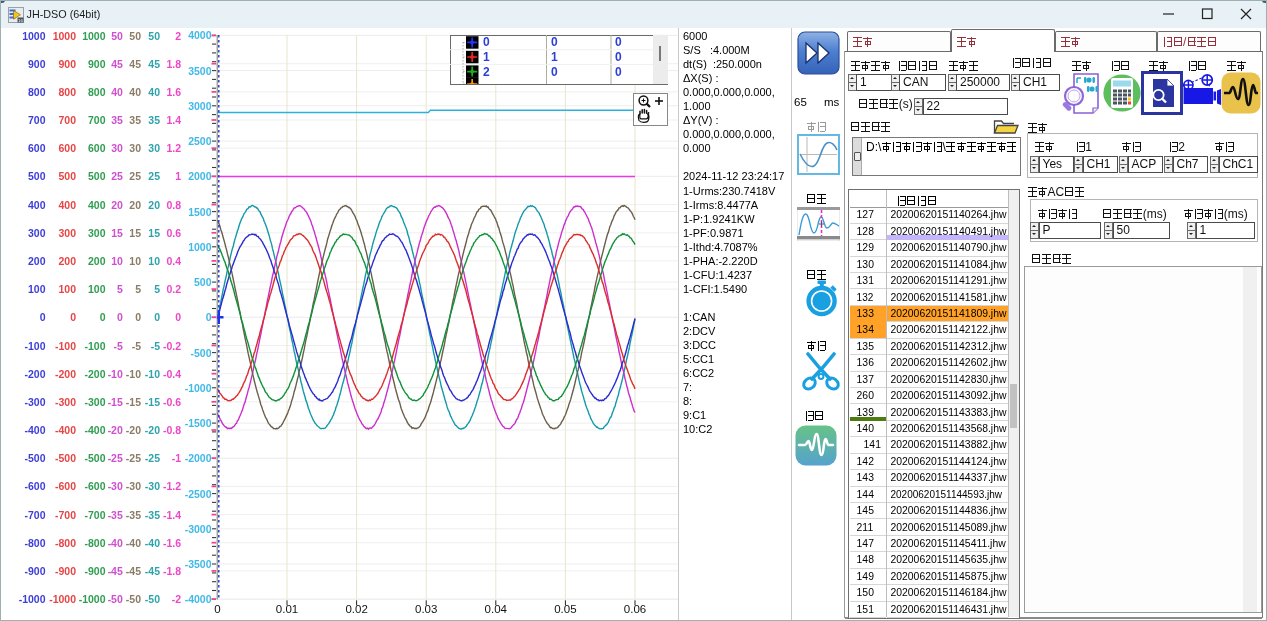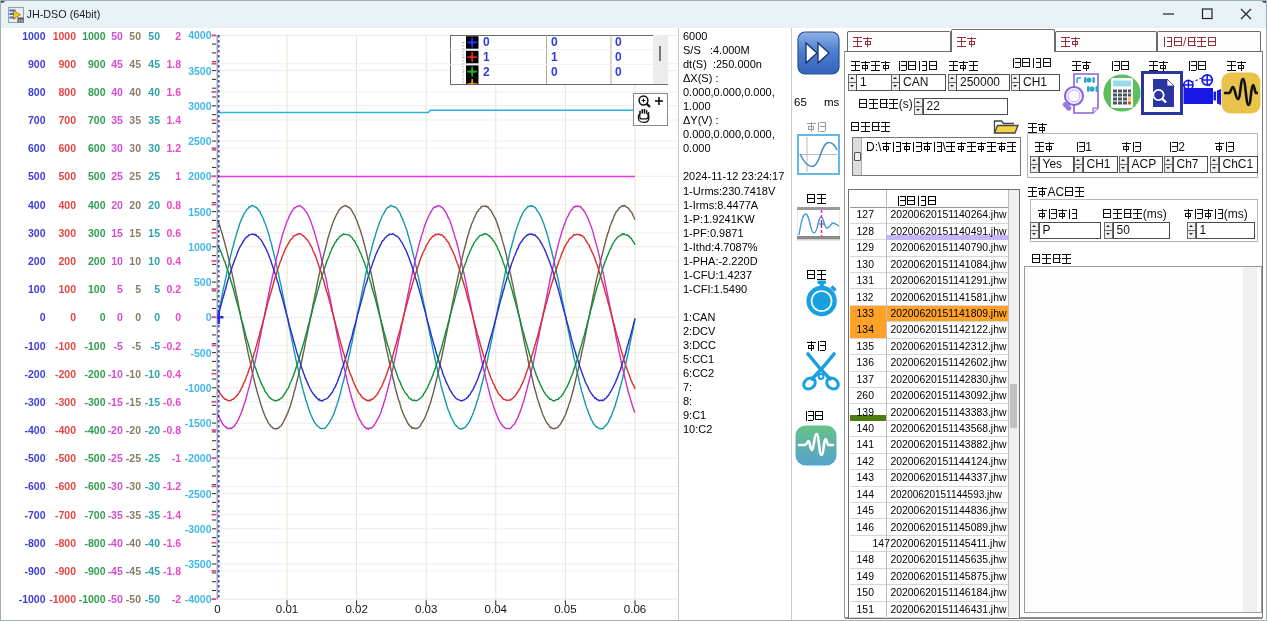--- a/index.html
+++ b/index.html
@@ -646,37 +646,37 @@
 <div class="abs" style="left:849.6px;top:322.3px;width:36.4px;height:16.4px;border-bottom:1px solid #d6d6d6;font-size:10.4px;line-height:16.4px;padding-left:7px;color:#000">134</div>
 <div class="abs" style="left:887px;top:322.3px;width:120.5px;height:16.4px;border-bottom:1px solid #d6d6d6;font-size:10.4px;line-height:16.4px;padding-left:3.5px;color:#000">20200620151142122.jhw</div>
 <div class="abs" style="left:849.6px;top:338.7px;width:36.4px;height:16.4px;border-bottom:1px solid #d6d6d6;font-size:10.4px;line-height:16.4px;padding-left:7px;color:#000">135</div>
 <div class="abs" style="left:887px;top:338.7px;width:120.5px;height:16.4px;border-bottom:1px solid #d6d6d6;font-size:10.4px;line-height:16.4px;padding-left:3.5px;color:#000">20200620151142312.jhw</div>
 <div class="abs" style="left:849.6px;top:355.2px;width:36.4px;height:16.4px;border-bottom:1px solid #d6d6d6;font-size:10.4px;line-height:16.4px;padding-left:7px;color:#000">136</div>
 <div class="abs" style="left:887px;top:355.2px;width:120.5px;height:16.4px;border-bottom:1px solid #d6d6d6;font-size:10.4px;line-height:16.4px;padding-left:3.5px;color:#000">20200620151142602.jhw</div>
 <div class="abs" style="left:849.6px;top:371.6px;width:36.4px;height:16.4px;border-bottom:1px solid #d6d6d6;font-size:10.4px;line-height:16.4px;padding-left:7px;color:#000">137</div>
 <div class="abs" style="left:887px;top:371.6px;width:120.5px;height:16.4px;border-bottom:1px solid #d6d6d6;font-size:10.4px;line-height:16.4px;padding-left:3.5px;color:#000">20200620151142830.jhw</div>
 <div class="abs" style="left:849.6px;top:388.0px;width:36.4px;height:16.4px;border-bottom:1px solid #d6d6d6;font-size:10.4px;line-height:16.4px;padding-left:7px;color:#000">260</div>
 <div class="abs" style="left:887px;top:388.0px;width:120.5px;height:16.4px;border-bottom:1px solid #d6d6d6;font-size:10.4px;line-height:16.4px;padding-left:3.5px;color:#000">20200620151143092.jhw</div>
-<div class="abs" style="left:849.6px;top:404.5px;width:36.4px;height:16.4px;border-bottom:6px solid #4d7c0f;font-size:10.4px;line-height:16.4px;padding-left:7px;color:#000">139</div>
+<div class="abs" style="left:849.6px;top:404.5px;width:36.4px;height:16.4px;border-bottom:4px solid #4d7c0f;font-size:10.4px;line-height:16.4px;padding-left:7px;color:#000">139</div>
 <div class="abs" style="left:887px;top:404.5px;width:120.5px;height:16.4px;border-bottom:1px solid #d6d6d6;font-size:10.4px;line-height:16.4px;padding-left:3.5px;color:#000">20200620151143383.jhw</div>
 <div class="abs" style="left:849.6px;top:420.9px;width:36.4px;height:16.4px;border-bottom:1px solid #d6d6d6;font-size:10.4px;line-height:16.4px;padding-left:7px;color:#000">140</div>
 <div class="abs" style="left:887px;top:420.9px;width:120.5px;height:16.4px;border-bottom:1px solid #d6d6d6;font-size:10.4px;line-height:16.4px;padding-left:3.5px;color:#000">20200620151143568.jhw</div>
-<div class="abs" style="left:849.6px;top:437.3px;width:36.4px;height:16.4px;border-bottom:1px solid #d6d6d6;font-size:10.4px;line-height:16.4px;padding-left:7px;color:#000">141</div>
+<div class="abs" style="left:849.6px;top:437.3px;width:36.4px;height:16.4px;border-bottom:1px solid #d6d6d6;font-size:10.4px;line-height:16.4px;padding-left:14px;color:#000">141</div>
 <div class="abs" style="left:887px;top:437.3px;width:120.5px;height:16.4px;border-bottom:1px solid #d6d6d6;font-size:10.4px;line-height:16.4px;padding-left:3.5px;color:#000">20200620151143882.jhw</div>
 <div class="abs" style="left:849.6px;top:453.8px;width:36.4px;height:16.4px;border-bottom:1px solid #d6d6d6;font-size:10.4px;line-height:16.4px;padding-left:7px;color:#000">142</div>
 <div class="abs" style="left:887px;top:453.8px;width:120.5px;height:16.4px;border-bottom:1px solid #d6d6d6;font-size:10.4px;line-height:16.4px;padding-left:3.5px;color:#000">20200620151144124.jhw</div>
 <div class="abs" style="left:849.6px;top:470.2px;width:36.4px;height:16.4px;border-bottom:1px solid #d6d6d6;font-size:10.4px;line-height:16.4px;padding-left:7px;color:#000">143</div>
 <div class="abs" style="left:887px;top:470.2px;width:120.5px;height:16.4px;border-bottom:1px solid #d6d6d6;font-size:10.4px;line-height:16.4px;padding-left:3.5px;color:#000">20200620151144337.jhw</div>
 <div class="abs" style="left:849.6px;top:486.6px;width:36.4px;height:16.4px;border-bottom:1px solid #d6d6d6;font-size:10.4px;line-height:16.4px;padding-left:7px;color:#000">144</div>
 <div class="abs" style="left:887px;top:486.6px;width:120.5px;height:16.4px;border-bottom:1px solid #d6d6d6;font-size:10px;line-height:16.4px;padding-left:3.5px;color:#000">20200620151144593.jhw</div>
 <div class="abs" style="left:849.6px;top:503.0px;width:36.4px;height:16.4px;border-bottom:1px solid #d6d6d6;font-size:10.4px;line-height:16.4px;padding-left:7px;color:#000">145</div>
 <div class="abs" style="left:887px;top:503.0px;width:120.5px;height:16.4px;border-bottom:1px solid #d6d6d6;font-size:10.4px;line-height:16.4px;padding-left:3.5px;color:#000">20200620151144836.jhw</div>
-<div class="abs" style="left:849.6px;top:519.5px;width:36.4px;height:16.4px;border-bottom:1px solid #d6d6d6;font-size:10.4px;line-height:16.4px;padding-left:7px;color:#000">146</div>
+<div class="abs" style="left:849.6px;top:519.5px;width:36.4px;height:16.4px;border-bottom:1px solid #d6d6d6;font-size:10.4px;line-height:16.4px;padding-left:7px;color:#000">211</div>
 <div class="abs" style="left:887px;top:519.5px;width:120.5px;height:16.4px;border-bottom:1px solid #d6d6d6;font-size:10.4px;line-height:16.4px;padding-left:3.5px;color:#000">20200620151145089.jhw</div>
-<div class="abs" style="left:849.6px;top:535.9px;width:36.4px;height:16.4px;border-bottom:1px solid #d6d6d6;font-size:10.4px;line-height:16.4px;padding-left:23px;color:#000">147</div>
+<div class="abs" style="left:849.6px;top:535.9px;width:36.4px;height:16.4px;border-bottom:1px solid #d6d6d6;font-size:10.4px;line-height:16.4px;padding-left:7px;color:#000">147</div>
 <div class="abs" style="left:887px;top:535.9px;width:120.5px;height:16.4px;border-bottom:1px solid #d6d6d6;font-size:10.4px;line-height:16.4px;padding-left:3.5px;color:#000">20200620151145411.jhw</div>
 <div class="abs" style="left:849.6px;top:552.3px;width:36.4px;height:16.4px;border-bottom:1px solid #d6d6d6;font-size:10.4px;line-height:16.4px;padding-left:7px;color:#000">148</div>
 <div class="abs" style="left:887px;top:552.3px;width:120.5px;height:16.4px;border-bottom:1px solid #d6d6d6;font-size:10.4px;line-height:16.4px;padding-left:3.5px;color:#000">20200620151145635.jhw</div>
 <div class="abs" style="left:849.6px;top:568.8px;width:36.4px;height:16.4px;border-bottom:1px solid #d6d6d6;font-size:10.4px;line-height:16.4px;padding-left:7px;color:#000">149</div>
 <div class="abs" style="left:887px;top:568.8px;width:120.5px;height:16.4px;border-bottom:1px solid #d6d6d6;font-size:10.4px;line-height:16.4px;padding-left:3.5px;color:#000">20200620151145875.jhw</div>
 <div class="abs" style="left:849.6px;top:585.2px;width:36.4px;height:16.4px;border-bottom:1px solid #d6d6d6;font-size:10.4px;line-height:16.4px;padding-left:7px;color:#000">150</div>
 <div class="abs" style="left:887px;top:585.2px;width:120.5px;height:16.4px;border-bottom:1px solid #d6d6d6;font-size:10.4px;line-height:16.4px;padding-left:3.5px;color:#000">20200620151146184.jhw</div>
 <div class="abs" style="left:849.6px;top:601.6px;width:36.4px;height:16.4px;border-bottom:1px solid #d6d6d6;font-size:10.4px;line-height:16.4px;padding-left:7px;color:#000">151</div>
 <div class="abs" style="left:887px;top:601.6px;width:120.5px;height:16.4px;border-bottom:1px solid #d6d6d6;font-size:10.4px;line-height:16.4px;padding-left:3.5px;color:#000">20200620151146431.jhw</div>
 <div class="lbl" style="left:1027px;top:185px"><b class="g gA"></b><b class="g gD"></b>AC<b class="g gB"></b><b class="g gA"></b></div>

